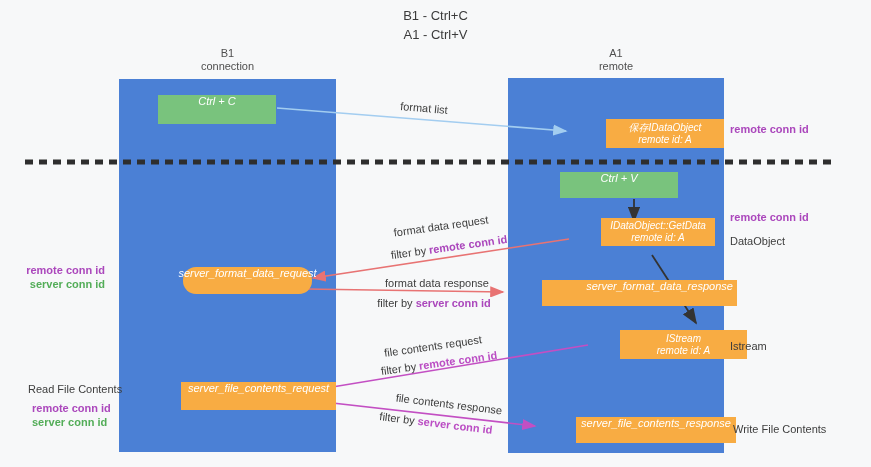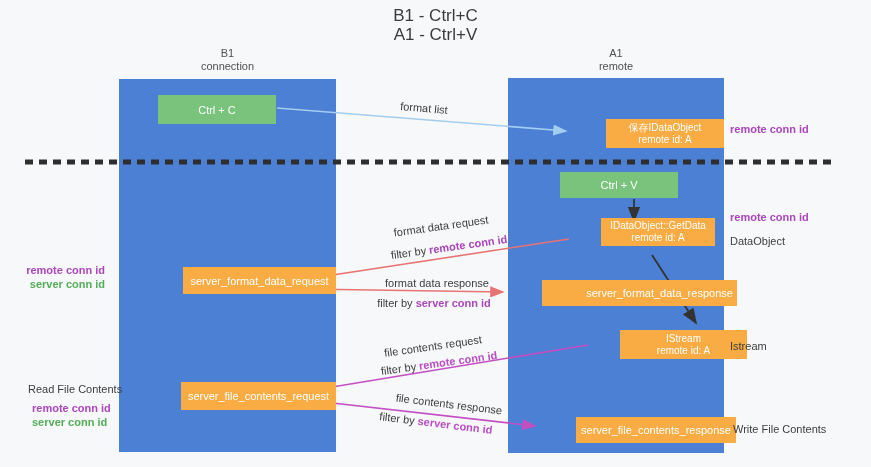--- a/index.html
+++ b/index.html
@@ -3,27 +3,27 @@
 <meta charset="utf-8">
 <style>
   html,body{margin:0;padding:0;background:#f7f8f9;}
   .stage{
     position:relative;width:871px;height:467px;overflow:hidden;
     background:#f7f8f9;
     font-family:"Liberation Sans","DejaVu Sans",sans-serif;
     color:#3b3b3b;
   }
   .title{position:absolute;top:6px;left:0;width:100%;text-align:center;
-         font-size:17px;line-height:19px;color:#3b3b3b;}
+         font-size:13px;line-height:19px;color:#3b3b3b;}
   .lifeline-header{position:absolute;text-align:center;font-size:11px;
                    line-height:13px;color:#4f4f4f;}
   .lifeline{position:absolute;background:#4b80d5;}
   .overlay{position:absolute;left:0;top:0;pointer-events:none;}
-  .box{position:absolute;display:flex;align-items:center;justify-content:center;
-       color:#fff;font-size:11px;text-align:center;}
+  .box{position:absolute;display:flex;justify-content:center;
+       color:#fff;font-size:11px;text-align:center;font-style:italic;}
   .box.green{background:#79c37d;}
   .box.orange{background:#f8ac43;margin-left:31px;}
   .box.two-line{flex-direction:column;font-size:10px;line-height:12px;}
   .lbl{position:absolute;white-space:nowrap;font-size:11px;color:#3d3d3d;}
   .lbl.centered{transform:translate(-50%,-50%);}
   .lbl.rot-up{transform:translate(-50%,-50%) rotate(-8deg);}
   .lbl.rot-up5{transform:translate(-50%,-50%) rotate(5deg);}
   .lbl.rot-down{transform:translate(-50%,-50%) rotate(7deg);}
   .purple{color:#ab47bc;font-weight:bold;}
   .magenta{color:#bb4ec4;font-weight:bold;}
@@ -90,21 +90,21 @@
 
   <div class="box green" style="left:560px;top:172px;width:118px;height:26px;">
     <span>Ctrl + V</span>
   </div>
 
   <div class="box orange two-line" style="left:570px;top:218px;width:114px;height:28px;">
     <div>IDataObject::GetData</div>
     <div>remote id: A</div>
   </div>
 
-  <div class="box orange" style="left:152px;top:267px;width:153px;height:27px;">
+  <div class="box orange" style="left:152px;top:267px;width:129px;height:27px;border-radius:13px;">
     <span>server_format_data_request</span>
   </div>
 
   <div class="box orange" style="left:511px;top:280px;width:155px;height:26px;padding-left:40px;">
     <span>server_format_data_response</span>
   </div>
 
   <div class="box orange two-line" style="left:589px;top:330px;width:127px;height:29px;">
     <div>IStream</div>
     <div>remote id: A</div>

